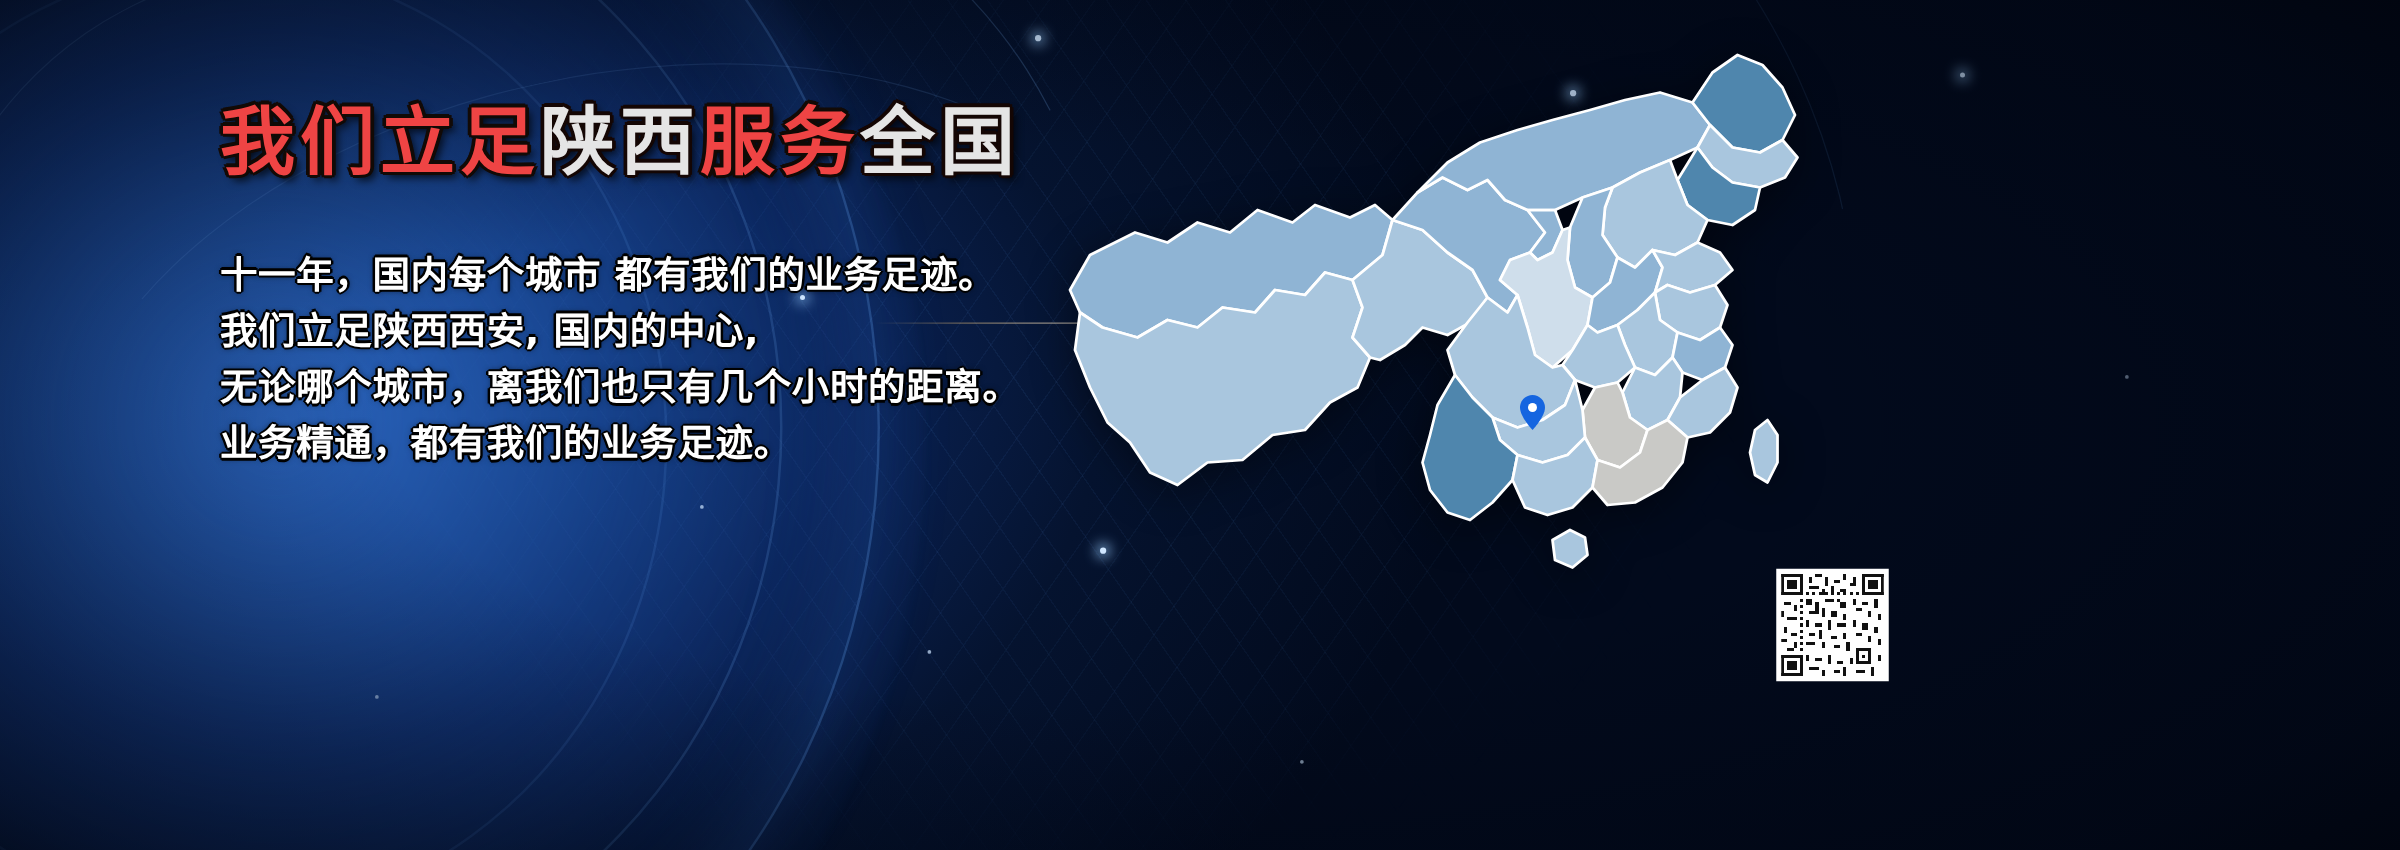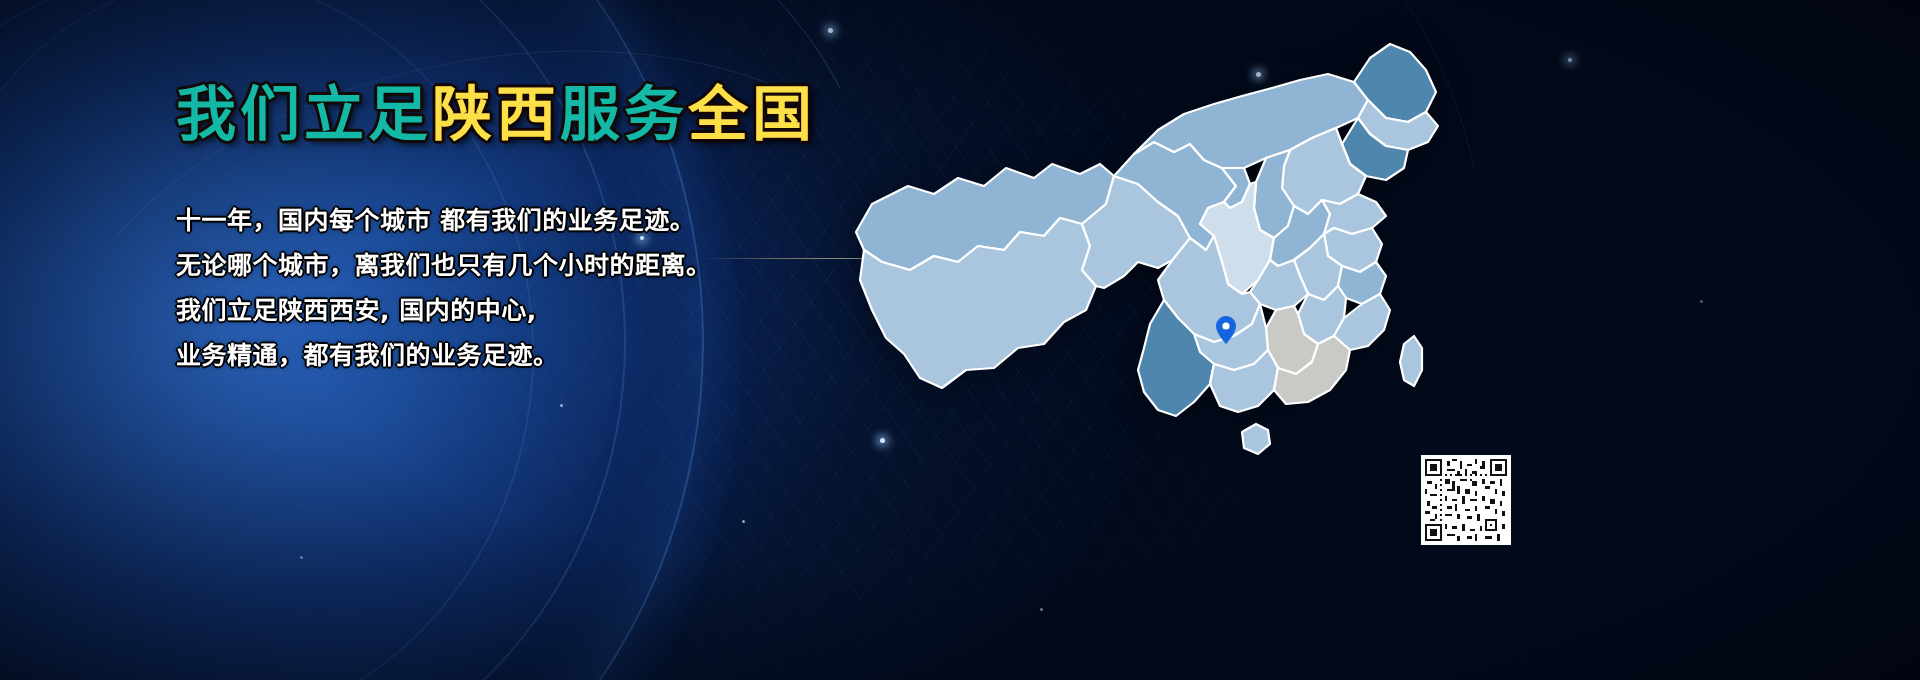--- a/index.html
+++ b/index.html
@@ -56,39 +56,39 @@
   .star{position:absolute;border-radius:50%;background:#cfe6ff;}
   .star.big{box-shadow:0 0 10px 3px rgba(150,205,255,0.85);}
 
   
   .headline{
     position:absolute;left:176px;top:84px;
     font-size:60px;line-height:1;letter-spacing:4px;font-weight:700;
     white-space:nowrap;
   }
   .headline .w{
-    color:#14b8a6;
+    color:#ef4444;
     text-shadow:
       3px 0 0 #120a06, -3px 0 0 #120a06, 0 3px 0 #120a06, 0 -3px 0 #120a06,
       2px 2px 0 #120a06, -2px 2px 0 #120a06, 2px -2px 0 #120a06, -2px -2px 0 #120a06,
       4px 4px 7px rgba(0,0,0,0.85);
   }
   .headline .r{
-    color:#fde047;
+    color:#e5e5e5;
     text-shadow:
       3px 0 0 #140604, -3px 0 0 #140604, 0 3px 0 #140604, 0 -3px 0 #140604,
       2px 2px 0 #140604, -2px 2px 0 #140604, 2px -2px 0 #140604, -2px -2px 0 #140604,
       4px 4px 7px rgba(0,0,0,0.85);
     margin-top: 47px;
   }
 
   
   .body-copy{
     position:absolute;left:176px;top:198px;
-    font-size:25px;line-height:45px;font-weight:700;letter-spacing:0.5px;
+    font-size:30px;line-height:45px;font-weight:700;letter-spacing:0.5px;
     color:#ffffff;white-space:nowrap;
   }
   .body-copy .ln{
     display:block;
     text-shadow:
       2px 0 0 #000, -2px 0 0 #000, 0 2px 0 #000, 0 -2px 0 #000,
       1px 1px 0 #000, -1px 1px 0 #000, 1px -1px 0 #000, -1px -1px 0 #000,
       0 0 5px rgba(0,0,0,0.8);
   }
 
@@ -143,22 +143,22 @@
   <div class="star" style="left:180px;top:300px;width:3px;height:3px;opacity:.5;"></div>
 
   <div class="vignette"></div>
 
   <div class="headline">
     <span class="w">我们立足</span><span class="r">陕西</span><span class="w">服务</span><span class="r">全国</span>
   </div>
 
   <div class="body-copy">
     <span class="ln">十一年，国内每个城市 都有我们的业务足迹。</span>
+    <span class="ln">我们立足陕西西安, 国内的中心,</span>
     <span class="ln">无论哪个城市，离我们也只有几个小时的距离。</span>
-    <span class="ln">我们立足陕西西安, 国内的中心,</span>
     <span class="ln">业务精通，都有我们的业务足迹。</span>
   </div>
 
   <div class="hairline"></div>
 
   <div class="map-wrap">
     <svg viewBox="0 0 700 560" xmlns="http://www.w3.org/2000/svg">
 
       <path class="prov" fill="#8fb4d4" d="M18 214 L34 186 L70 168 L96 176 L120 160 L146 168 L168 150 L196 160 L214 146 L242 156 L262 146 L276 158 L268 186 L244 206 L222 200 L206 218 L182 214 L166 232 L140 228 L120 244 L96 238 L72 252 L44 244 L26 232 Z"></path>
 

